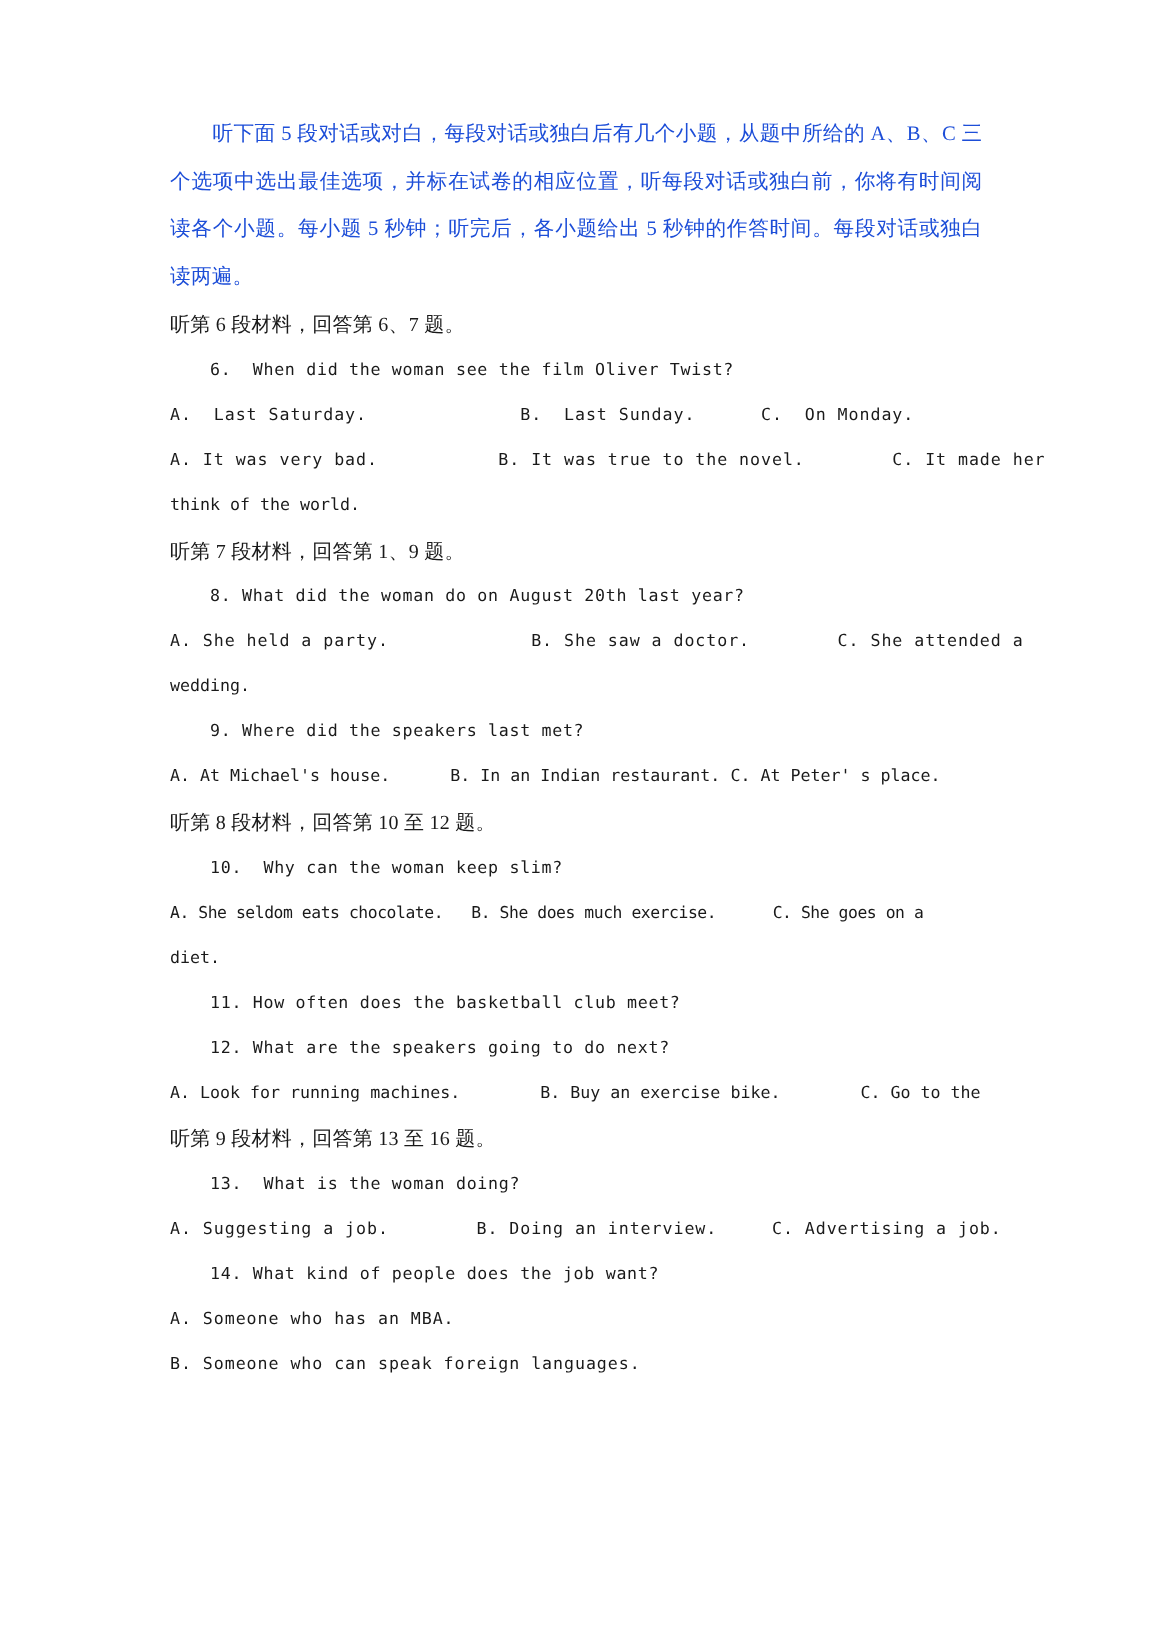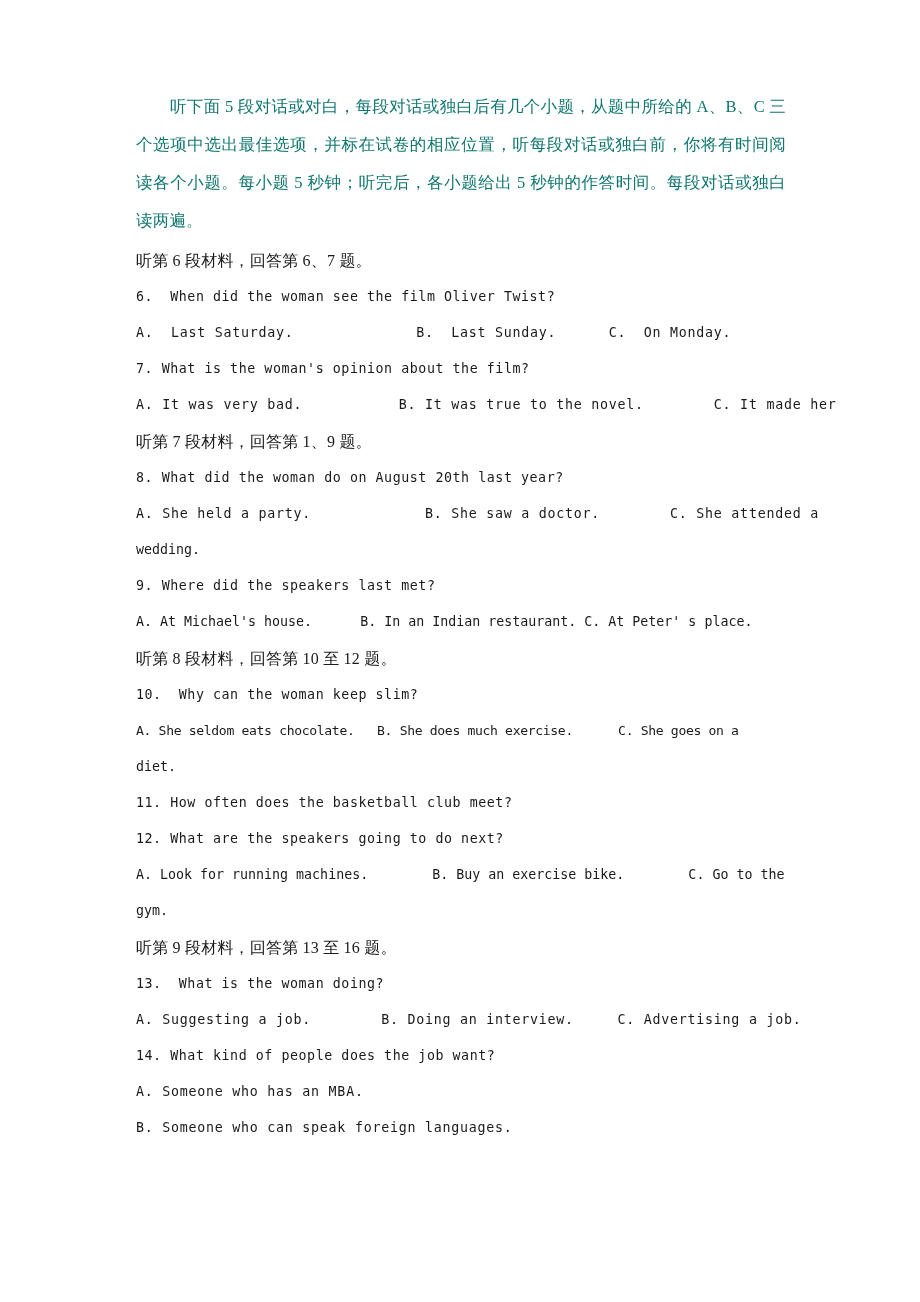--- a/index.html
+++ b/index.html
@@ -35,21 +35,21 @@
   
   .cn-para {
     font-family: "Liberation Serif", "DejaVu Serif", serif;
     font-size: 16.5px;
     line-height: 38px;
     text-align: justify;
     text-justify: inter-character;
     text-indent: 34px;
     letter-spacing: 0.2px;
     margin: 0 0 2px 0;
-    color: #0f766e;
+    color: #1d4ed8;
   }
 
   .cn-line {
     font-family: "Liberation Serif", "DejaVu Serif", serif;
     font-size: 16px;
     line-height: 37px;
     letter-spacing: 0.2px;
     margin: 0;
     color: #1a1a1a;
     white-space: pre;
@@ -70,20 +70,21 @@
     letter-spacing: 0.75px;
   }
 
   .en-line.tight {
     letter-spacing: -0.35px;
     font-size: 13.1px;
   }
 
   .en-line.q {
     letter-spacing: 0.55px;
+    margin-left: 32px;
   }
 
   .en-cont {
     font-family: "DejaVu Sans Mono", "Liberation Mono", monospace;
     font-size: 13.3px;
     line-height: 36px;
     margin: 0;
     color: #1a1a1a;
     white-space: pre;
   }
@@ -94,43 +95,42 @@
 <div class="page">
   <div class="content">
 
     <p class="cn-para">听下面 5 段对话或对白，每段对话或独白后有几个小题，从题中所给的 A、B、C 三个选项中选出最佳选项，并标在试卷的相应位置，听每段对话或独白前，你将有时间阅读各个小题。每小题 5 秒钟；听完后，各小题给出 5 秒钟的作答时间。每段对话或独白读两遍。</p>
 
     <p class="cn-line">听第 6 段材料，回答第 6、7 题。</p>
 
     <p class="en-line q">6.  When did the woman see the film Oliver Twist?</p>
     <p class="en-line wide">A.  Last Saturday.              B.  Last Sunday.      C.  On Monday.</p>
 
-    <p class="en-line q">7. What is the woman's opinion about the film?</p>
     <p class="en-line wide">A. It was very bad.           B. It was true to the novel.        C. It made her</p>
+    <p class="en-cont">think of the world.</p>
 
     <p class="cn-line">听第 7 段材料，回答第 1、9 题。</p>
 
     <p class="en-line q">8. What did the woman do on August 20th last year?</p>
     <p class="en-line wide">A. She held a party.             B. She saw a doctor.        C. She attended a</p>
     <p class="en-cont">wedding.</p>
 
     <p class="en-line q">9. Where did the speakers last met?</p>
     <p class="en-line">A. At Michael's house.      B. In an Indian restaurant. C. At Peter' s place.</p>
 
     <p class="cn-line">听第 8 段材料，回答第 10 至 12 题。</p>
 
     <p class="en-line q">10.  Why can the woman keep slim?</p>
     <p class="en-line tight">A. She seldom eats chocolate.   B. She does much exercise.      C. She goes on a</p>
     <p class="en-cont">diet.</p>
 
     <p class="en-line q">11. How often does the basketball club meet?</p>
 
     <p class="en-line q">12. What are the speakers going to do next?</p>
     <p class="en-line">A. Look for running machines.        B. Buy an exercise bike.        C. Go to the</p>
-    <p class="en-cont">gym.</p>
 
     <p class="cn-line">听第 9 段材料，回答第 13 至 16 题。</p>
 
     <p class="en-line q">13.  What is the woman doing?</p>
     <p class="en-line wide">A. Suggesting a job.        B. Doing an interview.     C. Advertising a job.</p>
 
     <p class="en-line q">14. What kind of people does the job want?</p>
     <p class="en-line wide">A. Someone who has an MBA.</p>
     <p class="en-line wide">B. Someone who can speak foreign languages.</p>
 

